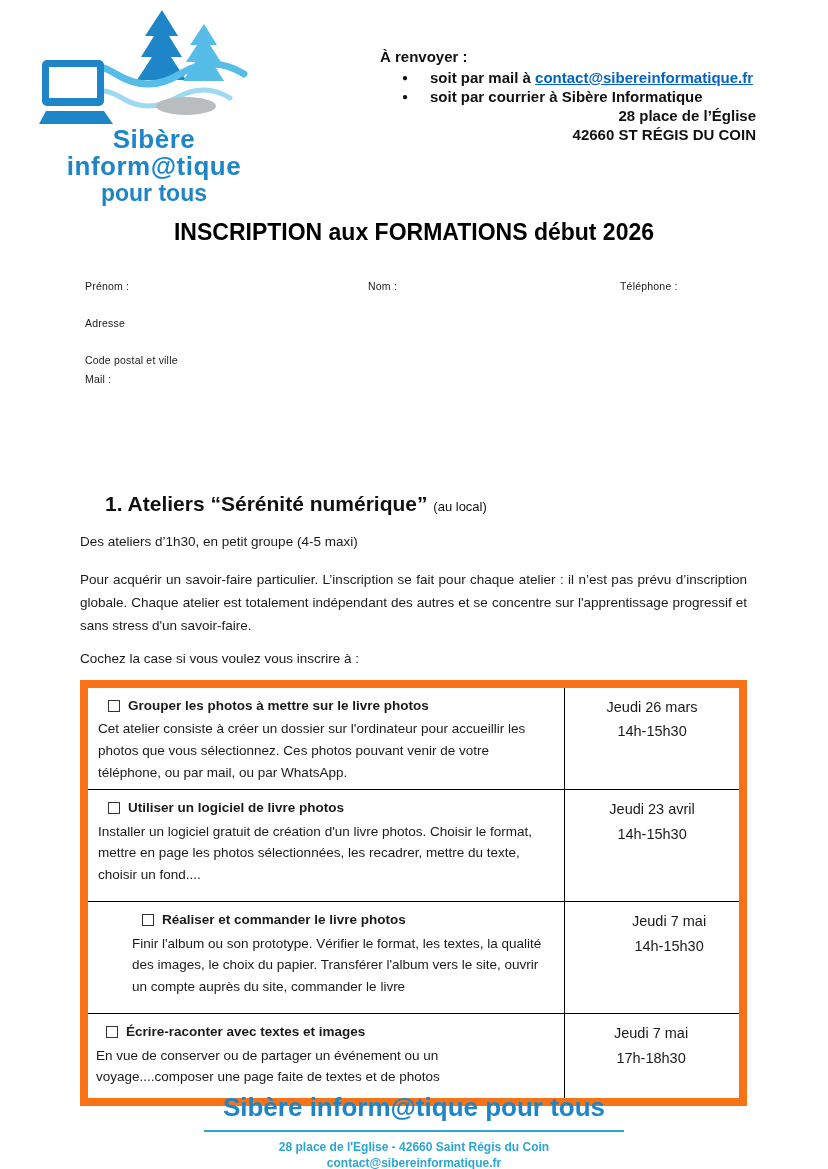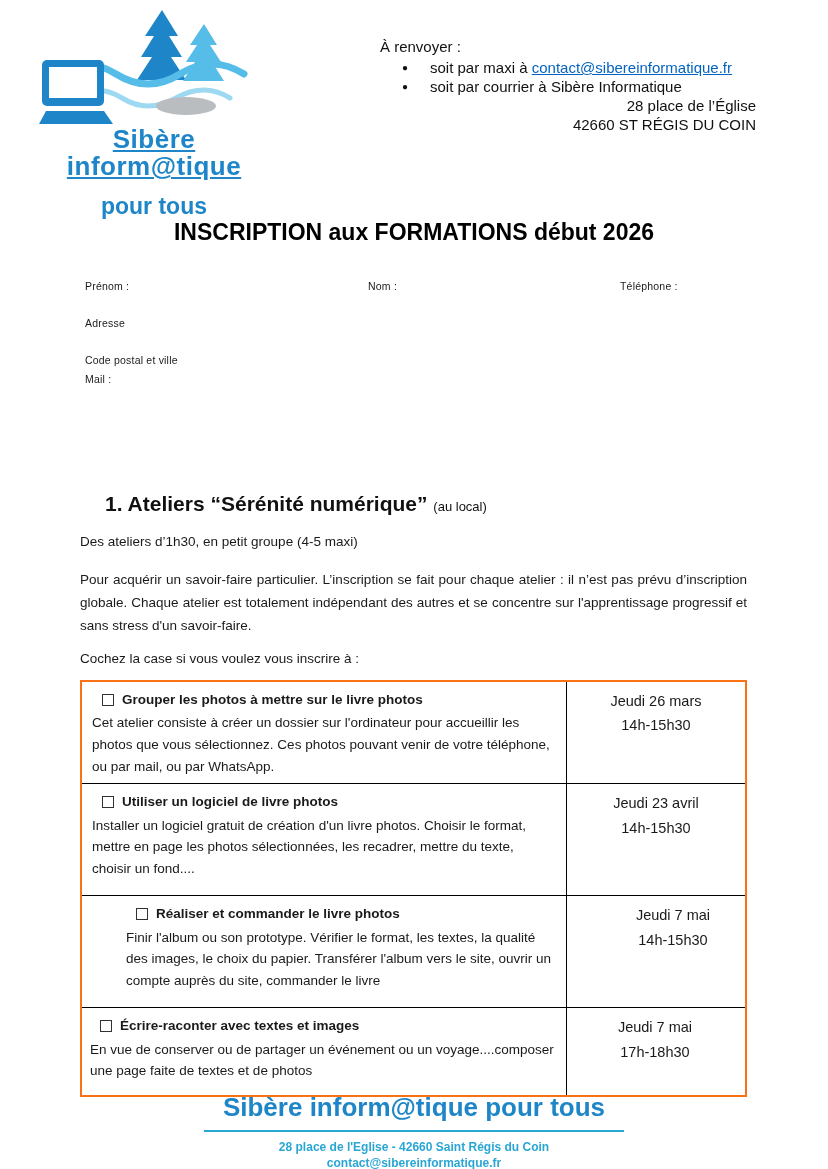--- a/index.html
+++ b/index.html
@@ -4,23 +4,23 @@
 <style>
   * { margin:0; padding:0; box-sizing:border-box; }
   html,body { background:#ffffff; }
   body {
     width:828px; height:1169px; position:relative;
     font-family:"Liberation Sans", sans-serif; color:#1a1a1a;
   }
   
   .logo-block { position:absolute; left:26px; top:8px; width:256px; text-align:center; }
   .logo-art { display:block; margin:0 auto; }
-  .logo-title { font-size:26px; font-weight:bold; color:#1e86c8; letter-spacing:0.5px; line-height:1.05;text-decoration:underline; }
-  .logo-subtitle { font-size:23px; font-weight:bold; color:#1e86c8; line-height:1.1;margin-top:13px; }
-  .return-block { position:absolute; left:380px; top:38px; width:376px; font-size:15px; color:#111; }
+  .logo-title { font-size:26px; font-weight:bold; color:#1e86c8; letter-spacing:0.5px; line-height:1.05; }
+  .logo-subtitle { font-size:23px; font-weight:bold; color:#1e86c8; line-height:1.1; }
+  .return-block { position:absolute; left:380px; top:48px; width:376px; font-size:15px; color:#111;font-weight:bold; }
   .return-label { margin-bottom:3px; }
   .bullet-line { display:flex; padding-left:22px; line-height:19px; }
   .bullet-dot { width:28px; font-size:10px; line-height:19px; }
   .mail-link { color:#0563c1; text-decoration:underline; cursor:pointer; }
   .addr-line { text-align:right; line-height:19px; }
 
   
   .doc-title { position:absolute; top:219px; left:0; width:100%; text-align:center;
     font-size:23px; font-weight:bold; color:#000; }
 
@@ -35,21 +35,21 @@
 
   
   .section { position:absolute; left:80px; top:492px; width:667px; }
   .section-heading { font-size:21px; font-weight:bold; margin-left:25px; color:#111; }
   .section-heading .note { font-size:13px; font-weight:normal; }
   .intro1 { margin-top:18px; font-size:13.5px; }
   .intro2 { margin-top:20px; font-size:13.5px; line-height:1.7; text-align:justify; }
   .intro3 { margin-top:13px; font-size:13.5px; }
 
   
-  table.workshops { margin-top:14px; width:667px; border-collapse:collapse; border:2px solid #f97316; }
+  table.workshops { margin-top:14px; width:667px; border-collapse:collapse; border:8px solid #f97316; }
   table.workshops td { border:1.5px solid #000; vertical-align:top; padding:7px 10px 6px 10px; }
   td.desc-cell { width:487px; font-size:13.5px; line-height:1.6; }
   td.date-cell { width:180px; vertical-align:middle; text-align:center; font-size:14.5px; line-height:1.7; }
   tr.r1 td { height:100px; }
   tr.r2 td { height:112px; }
   tr.r3 td { height:112px;padding-left:44px; }
   tr.r4 td { height:88px;padding-left:8px; }
   .ws-title { font-weight:bold; font-size:13.5px; display:flex; align-items:center; margin-bottom:2px; }
   .cb { display:inline-block; width:12px; height:12px; border:1.6px solid #333; margin:0 8px 0 10px; flex:0 0 aupx; flex-shrink:0; }
 
@@ -75,21 +75,21 @@
     <path d="M12 103 h58 l9 13 h-74 z" fill="#1e86c8"></path>
   </svg>
   <div class="logo-title">Sibère inform@tique</div>
   <div class="logo-subtitle">pour tous</div>
 </div>
 
 <div class="return-block">
   <div class="return-label">À renvoyer :</div>
   <div class="bullet-line">
     <span class="bullet-dot">●</span>
-    <span><span>soit par maxi à </span><a class="mail-link">contact@sibereinformatique.fr</a></span>
+    <span><span>soit par mail à </span><a class="mail-link">contact@sibereinformatique.fr</a></span>
   </div>
   <div class="bullet-line">
     <span class="bullet-dot">●</span>
     <span>soit par courrier à Sibère Informatique</span>
   </div>
   <div class="addr-line">28 place de l’Église</div>
   <div class="addr-line">42660 ST RÉGIS DU COIN</div>
 </div>
 
 <div class="doc-title">INSCRIPTION aux FORMATIONS début 2026</div>

